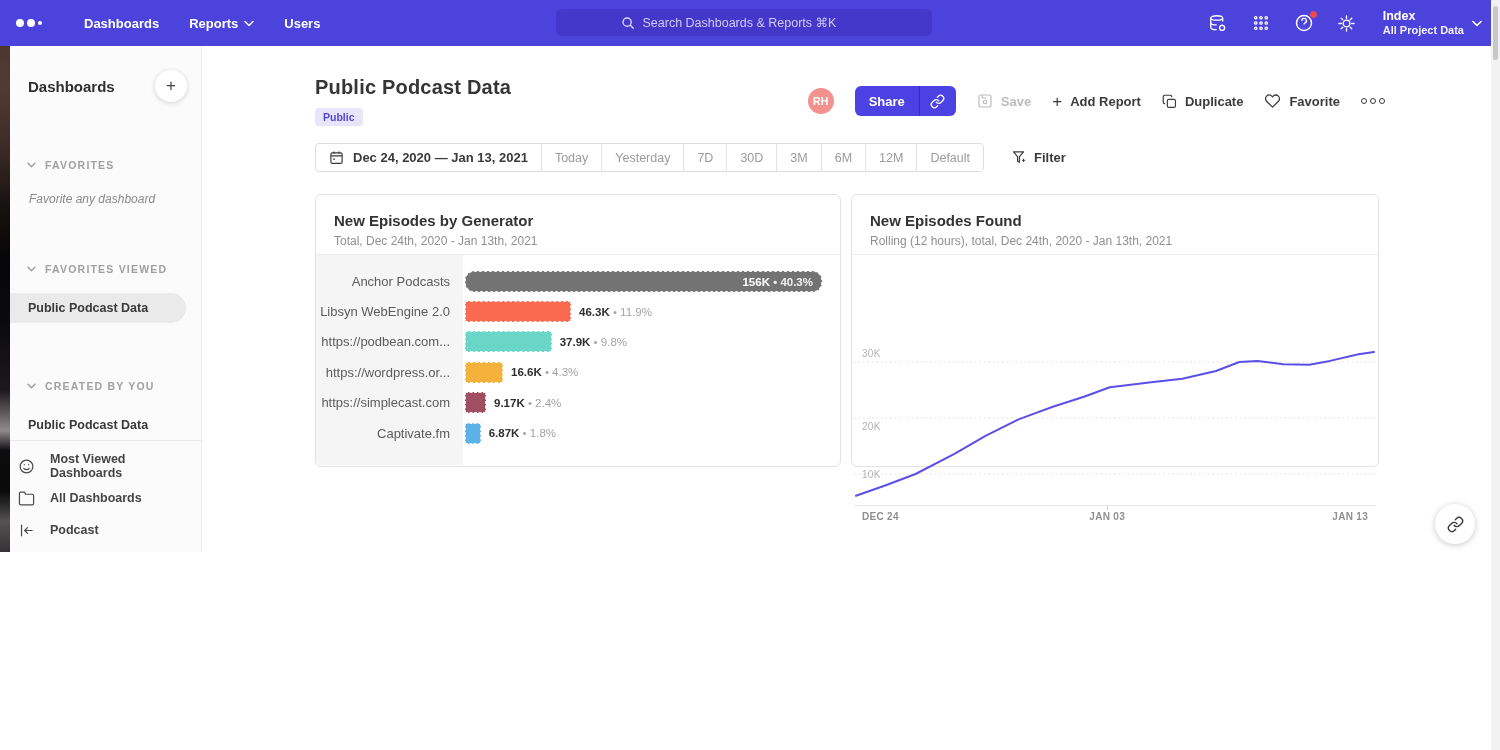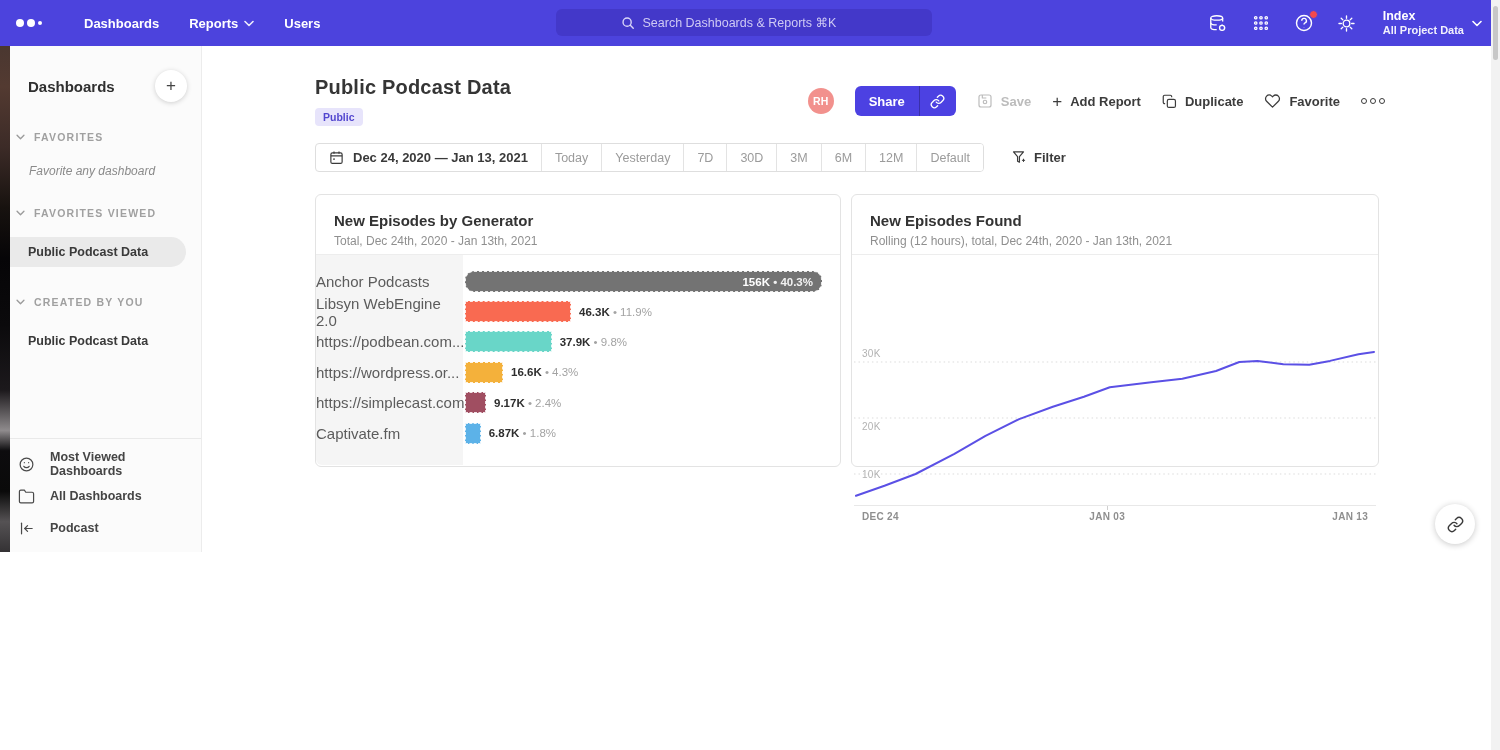--- a/index.html
+++ b/index.html
@@ -31,21 +31,21 @@
   .body { flex:1; display:flex; min-height:0; }
   .leftstrip { width:10px; flex:0 0 10px;
     background:linear-gradient(180deg,#4a3730 0%,#533a31 8%,#3c2b27 20%,#17120f 32%,#060507 42%,#0b0a0c 55%,#1c191c 68%,#8f8b8d 76%,#0d0c0e 80%,#0a0a0a 88%,#555254 94%,#343234 100%); }
 
   
   .sidebar { width:192px; flex:0 0 192px; background:#fbfbfb; border-right:1px solid #ececec; display:flex; flex-direction:column; }
   .sb-top { padding:24px 14px 0 18px; display:flex; align-items:center; justify-content:space-between; }
   .sb-title { font-size:15px; font-weight:bold; color:#2f2f2f; }
   .sb-add { width:32px; height:32px; border-radius:50%; background:#fff; border:none; box-shadow:0 1px 5px rgba(0,0,0,.18); font-size:17px; color:#444; cursor:pointer; line-height:30px; font-family:"Liberation Sans", sans-serif; }
   .sb-section { margin-top:29px; }
-  .sb-sechead { display:flex; align-items:center; gap:9px; padding-left:6px; cursor:pointer; }
+  .sb-sechead { display:flex; align-items:center; gap:9px; padding-left:17px; cursor:pointer;margin-top:28px; }
   .sb-sechead span { font-size:10.5px; font-weight:bold; color:#a0a0a0; letter-spacing:1.2px; }
   .sb-empty { font-size:12px; font-style:italic; color:#8a8a8a; padding-left:19px; margin-top:21px; }
   .sb-item { margin-top:18px; font-size:12.5px; font-weight:bold; color:#3a3a3a; padding:8px 0 8px 18px; cursor:pointer; }
   .sb-item.selected { background:#eaeaea; border-radius:0 15px 15px 0; width:176px; }
   .sb-footer { margin-top:auto; border-top:1px solid #e9e9e9; padding:9px 0 8px 8px; }
   .sb-foot-item { display:flex; align-items:center; gap:15px; height:32px; cursor:pointer; color:#444; }
   .sb-foot-item span { font-size:12.5px; font-weight:bold; color:#454545; }
 
   
   .main { flex:1; background:#fff; position:relative; padding:30px 0 0 113px; }
@@ -79,21 +79,21 @@
   .card.line-card { width:528px; }
   .card-head { padding:17px 18px 0; height:60px; border-bottom:1px solid #ededed; }
   .card-title { font-size:15px; font-weight:bold; color:#333; }
   .card-sub { font-size:12px; color:#8f8f8f; margin-top:5px; }
   .card-body { position:relative; height:211px; }
 
   
   .label-col-bg { position:absolute; left:0; top:0; bottom:1px; width:147px; background:#f5f5f5; border-bottom-left-radius:6px; }
   .bar-rows { position:relative; padding-top:11px; }
   .bar-row { display:flex; align-items:center; height:30.4px; }
-  .bar-label { width:147px; flex:0 0 147px; text-align:left; padding-right:13px; font-size:15px; color:#5c5c5c; }
+  .bar-label { width:147px; flex:0 0 147px; text-align:right; padding-right:13px; font-size:13px; color:#5c5c5c; }
   .bar-track { flex:1; margin-left:2px; display:flex; align-items:center; position:relative; height:21px; }
   .bar { height:21px; border:1px dashed rgba(255,255,255,.85); position:relative; cursor:pointer; }
   .bar-inlabel { position:absolute; right:8px; top:0; line-height:20px; font-size:11.5px; color:#fff; font-weight:bold; white-space:nowrap; }
   .bar-inlabel .pct { opacity:.9; }
   .bar-outlabel { margin-left:8px; font-size:11.5px; white-space:nowrap; }
   .bar-outlabel b { color:#2e2e2e; }
   .bar-outlabel .pct { color:#a3a3a3; }
 
   
   .legend { display:flex; justify-content:center; align-items:center; gap:7px; padding-top:8px; }

